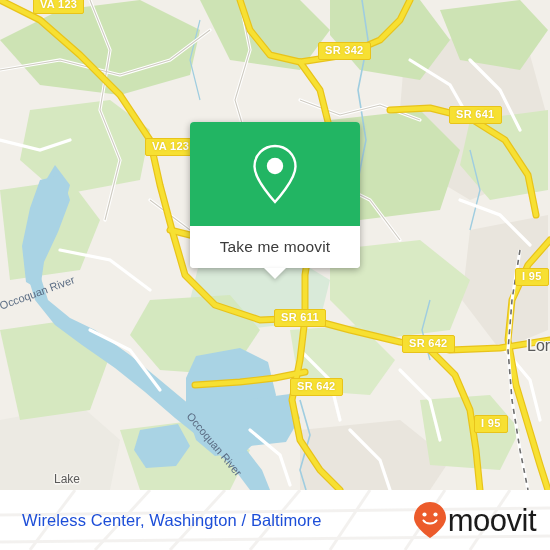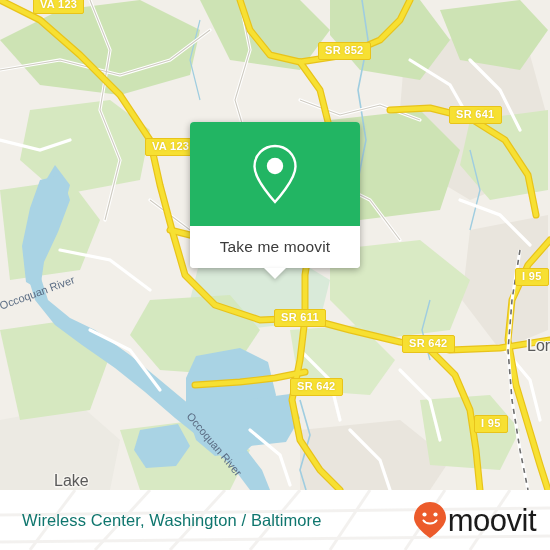--- a/index.html
+++ b/index.html
@@ -89,21 +89,21 @@
     position:absolute;left:0;bottom:0;width:550px;height:60px;
     background:#ffffff;
     display:flex;align-items:center;justify-content:space-between;
     box-sizing:border-box;
     padding:0 14px 0 22px;
     overflow:hidden;
   }
   #bb-ghost{position:absolute;left:0;top:0;width:550px;height:60px;opacity:.30;}
   #bottom-title{
     position:relative;z-index:2;
-    font-size:16.5px;color:#0f766e;letter-spacing:.1px;white-space:nowrap;
+    font-size:16.5px;color:#1d4ed8;letter-spacing:.1px;white-space:nowrap;
   }
   #brand{position:relative;z-index:2;display:flex;align-items:center;gap:1px;}
   #brand-text{font-size:31px;color:#1b1b1b;letter-spacing:-.5px;line-height:31px;font-weight:normal;}
 </style>
 </head>
 <body>
 
 <div id="app">
 
   <div id="map">
@@ -209,31 +209,31 @@
         </g>
 
         <g>
           <path d="M520,250 L512,300 L508,350 L512,400 L520,450 L528,490" stroke="#ffffff" stroke-width="3.2" fill="none"></path>
           <path d="M520,250 L512,300 L508,350 L512,400 L520,450 L528,490" stroke="#6e6e6e" stroke-width="1.6" stroke-dasharray="5 5" fill="none"></path>
         </g>
       </g>
     </svg>
 
     <div class="shield" style="left:33px;top:-4px;">VA 123</div>
-    <div class="shield" style="left:318px;top:42px;">SR 852</div>
+    <div class="shield" style="left:318px;top:42px;">SR 342</div>
     <div class="shield" style="left:449px;top:106px;">SR 641</div>
     <div class="shield" style="left:145px;top:138px;">VA 123</div>
     <div class="shield" style="left:515px;top:268px;">I 95</div>
     <div class="shield" style="left:274px;top:309px;">SR 611</div>
     <div class="shield" style="left:402px;top:335px;">SR 642</div>
     <div class="shield" style="left:290px;top:378px;">SR 642</div>
     <div class="shield" style="left:474px;top:415px;">I 95</div>
 
     <div class="placelbl" style="left:527px;top:337px;">Lorton</div>
-    <div class="placelbl" style="left:54px;top:472px;font-size:16px;">Lake</div>
+    <div class="placelbl" style="left:54px;top:472px;font-size:12px;">Lake</div>
 
     <div class="waterlbl" style="left:0px;top:300px;transform:rotate(-20deg);transform-origin:left center;">Occoquan River</div>
     <div class="waterlbl" style="left:189px;top:408px;transform:rotate(50deg);transform-origin:left center;">Occoquan River</div>
 
   </div>
 
   <div id="popup">
     <div id="popup-top" style="background:#22b563;">
       <svg width="54" height="64" viewBox="0 0 54 64">
         <path d="M27 4 C15.5 4 6.5 13 6.5 24.5 C6.5 38 27 60 27 60 C27 60 47.5 38 47.5 24.5 C47.5 13 38.5 4 27 4 Z" fill="none" stroke="#ffffff" stroke-width="2.4"></path>

